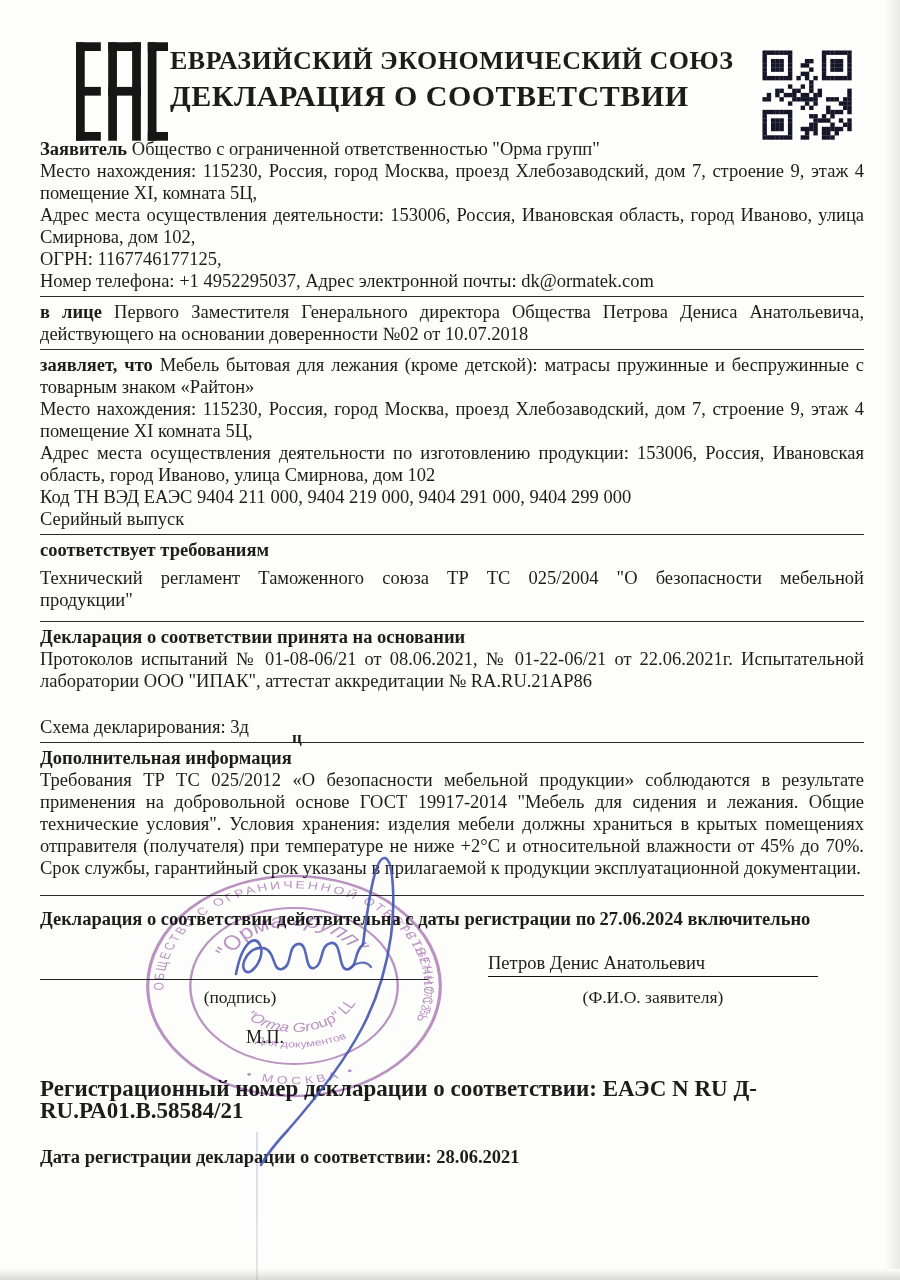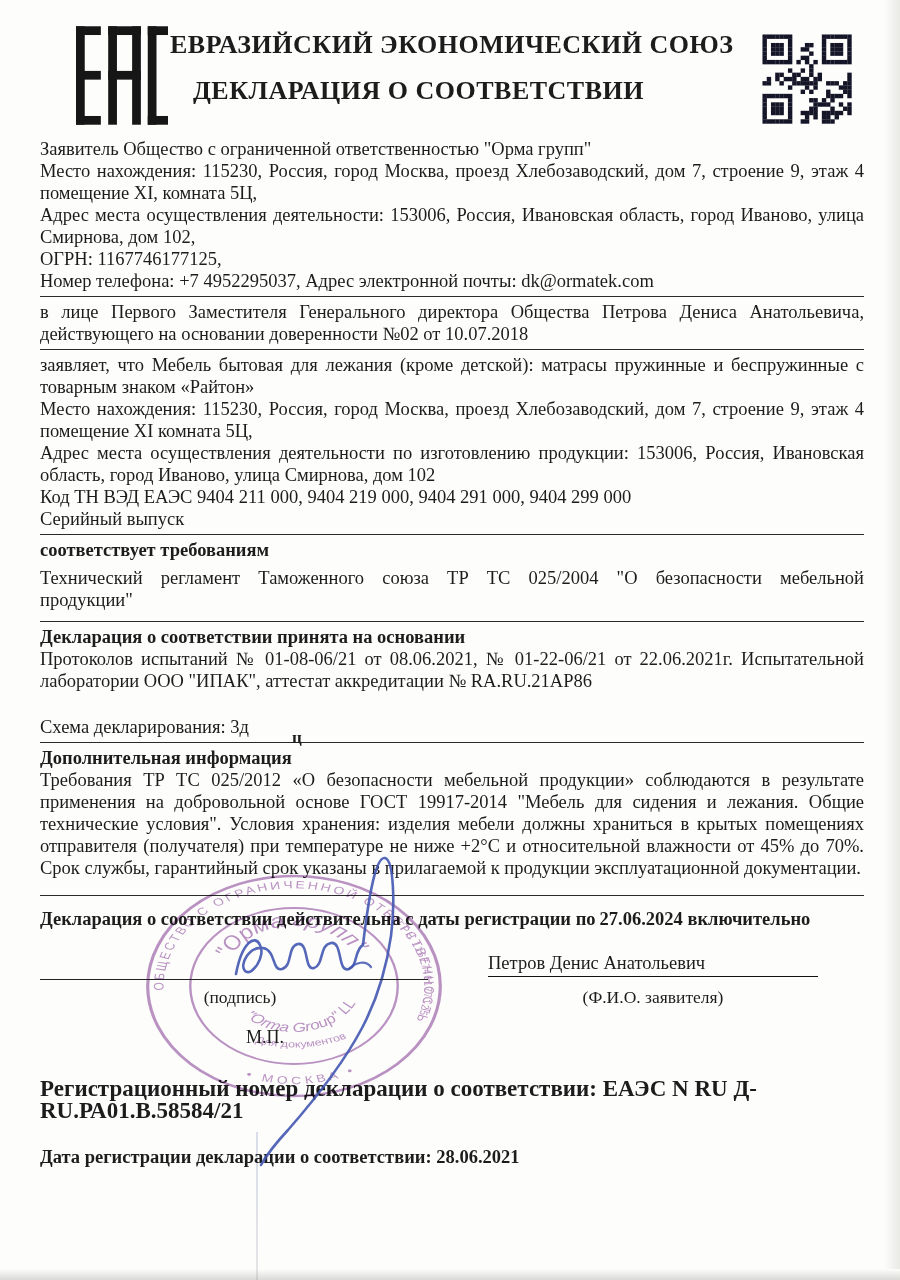--- a/index.html
+++ b/index.html
@@ -8,30 +8,30 @@
     background:#fdfdfc;font-family:"Liberation Serif","DejaVu Serif",serif;color:#1c1c1c;
   }
   
   .edge-right{position:absolute;top:0;right:0;width:16px;height:100%;
     background:linear-gradient(to right,#fdfdfc,#e9e9e6);}
   .edge-bottom{position:absolute;left:0;bottom:0;width:100%;height:11px;
     background:linear-gradient(to bottom,#fdfdfc,#d9d9d6);}
   .crease{position:absolute;left:256px;top:1132px;width:2px;height:148px;
     background:linear-gradient(to bottom,rgba(150,160,200,.35),rgba(120,120,130,.18));}
 
-  .header{position:absolute;top:24px;left:0;width:900px;height:112px;}
+  .header{position:absolute;top:40px;left:0;width:900px;height:112px;}
   .eac-logo{position:absolute;left:76px;top:2px;}
   .titles{position:absolute;left:170px;top:6px;width:545px;text-align:center;}
   .title1{font-weight:bold;font-size:26px;letter-spacing:.5px;white-space:nowrap;}
-  .title2{font-weight:bold;font-size:26px;letter-spacing:.5px;margin-top:16px;padding-right:48px;white-space:nowrap;}
+  .title2{font-weight:bold;font-size:30px;letter-spacing:.5px;margin-top:3px;padding-right:48px;white-space:nowrap;}
   .qr{position:absolute;right:40px;top:2px;}
 
   .content{position:absolute;left:40px;top:138px;width:824px;font-size:18.5px;line-height:22px;}
   .content p{margin:0;text-align:justify;}
-  b{font-weight:normal;}
+  b{font-weight:bold;}
   .rule{border:none;border-top:1.6px solid #2a2a2a;margin:4px 0 4px 0;height:0;}
   .rule-wrap{position:relative;}
   .stray-mark{position:absolute;left:252px;top:-15px;font-weight:bold;font-size:17px;}
   .gap-s{height:6px;}
   .jlines div{text-align:justify;}
   .jlines div:not(:last-child){text-align-last:justify;}
   .heading{font-weight:bold;text-align:left !important;}
   .validity{font-weight:bold;margin-top:12px !important;text-align:left !important;}
   .validity .vdate{margin-left:4px;}
 
@@ -278,21 +278,21 @@
         </svg>
     </div>
   </div>
 
   <div class="content">
 
     <p><b>Заявитель</b> <span>Общество с ограниченной ответственностью "Орма групп"</span></p>
     <p>Место нахождения: 115230, Россия, город Москва, проезд Хлебозаводский, дом 7, строение 9, этаж 4 помещение XI, комната 5Ц,</p>
     <p>Адрес места осуществления деятельности: 153006, Россия, Ивановская область, город Иваново, улица Смирнова, дом 102,</p>
     <p>ОГРН: 1167746177125,</p>
-    <p>Номер телефона: +7 4952295037, Адрес электронной почты: dk@ormatek.com</p>
+    <p>Номер телефона: +1 4952295037, Адрес электронной почты: dk@ormatek.com</p>
 
     <hr class="rule">
     <p><b>в лице</b> <span>Первого Заместителя Генерального директора Общества Петрова Дениса Анатольевича, действующего на основании доверенности №02 от 10.07.2018</span></p>
     <hr class="rule">
 
     <p><b>заявляет, что</b> <span>Мебель бытовая для лежания (кроме детской): матрасы пружинные и беспружинные с товарным знаком «Райтон»</span></p>
     <p>Место нахождения: 115230, Россия, город Москва, проезд Хлебозаводский, дом 7, строение 9, этаж 4 помещение XI комната 5Ц,</p>
     <p>Адрес места осуществления деятельности по изготовлению продукции: 153006, Россия, Ивановская область, город Иваново, улица Смирнова, дом 102</p>
     <p>Код ТН ВЭД ЕАЭС 9404 211 000, 9404 219 000, 9404 291 000, 9404 299 000</p>
     <p>Серийный выпуск</p>

